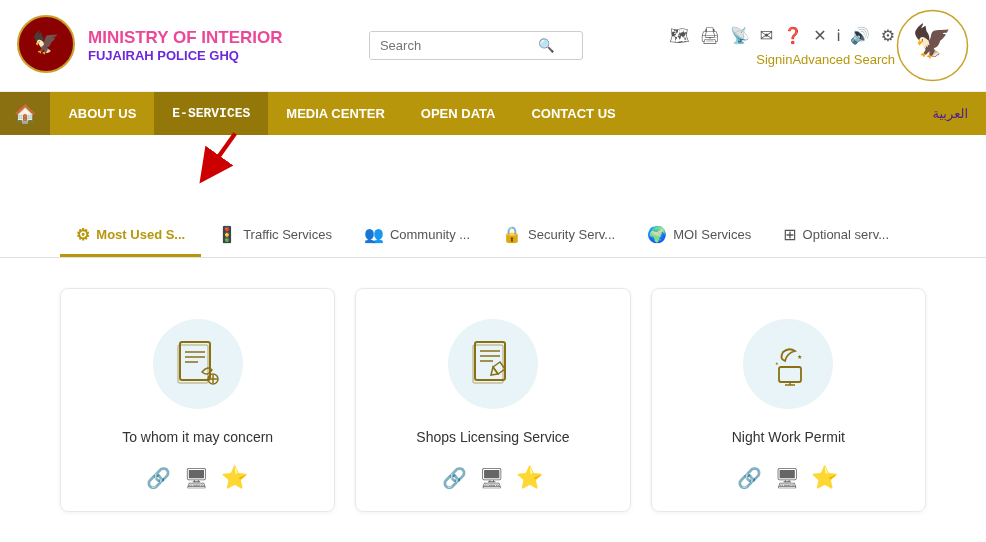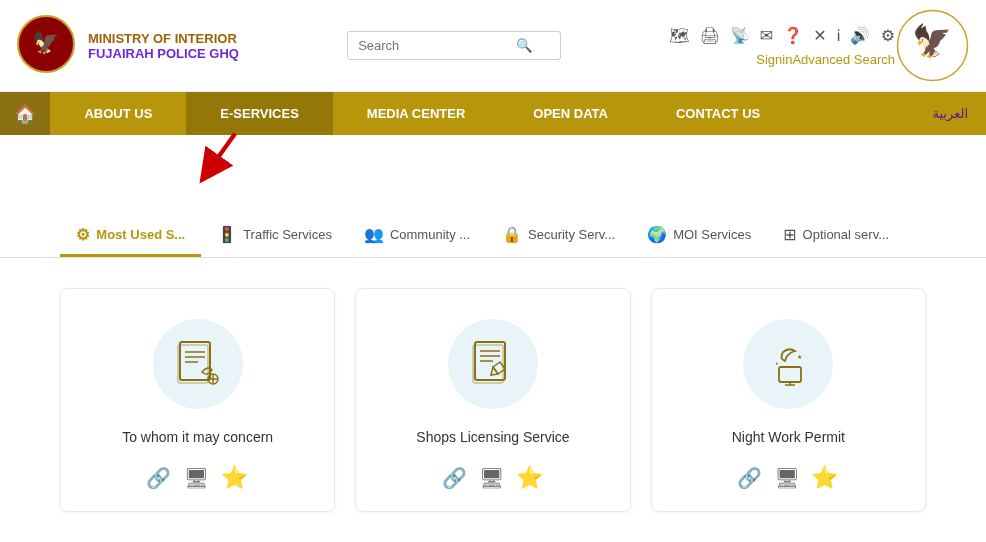--- a/index.html
+++ b/index.html
@@ -10,21 +10,21 @@
       display: flex;
       align-items: center;
       justify-content: space-between;
       padding: 8px 16px;
       background: #fff;
       border-bottom: 1px solid #eee;
     }
     .header-left { display: flex; align-items: center; gap: 12px; }
     .header-text { display: flex; flex-direction: column; }
     .header-text .line1 { color: #8B0000; font-weight: bold; font-size: 13px; }
-    .header-text .line2 { color: #a16207; font-weight: bold; font-size: 13px; }
+    .header-text .line2 { color: #ec4899; font-weight: bold; font-size: 17px; }
     .header-text .line3 { color: #6d28d9; font-weight: bold; font-size: 13px; }
     .header-center { flex: 1; display: flex; justify-content: center; }
     .search-box {
       display: flex; align-items: center;
       border: 1px solid #ccc; border-radius: 3px;
       overflow: hidden; width: 214px;
     }
     .search-box input {
       border: none; outline: none; padding: 6px 10px; font-size: 13px; width: 160px;
     }
@@ -46,25 +46,25 @@
       background: #b8960c;
       display: flex; align-items: stretch;
     }
     .nav-home {
       background: #8B7012; padding: 0 14px;
       display: flex; align-items: center; justify-content: center;
       cursor: pointer;
     }
     .nav-item {
       color: #fff; font-size: 13px; font-weight: bold;
-      padding: 14px 34px; cursor: pointer; text-decoration: none;
+      padding: 14px 18px; cursor: pointer; text-decoration: none;
       display: flex; align-items: center; white-space: nowrap;
     }
     .nav-item:hover, .nav-item.active { background: rgba(0,0,0,0.15); }
-    .nav-item.active { background: rgba(0,0,0,0.2); }
+    .nav-item.active { background: rgba(0,0,0,0.2); font-family: Liberation Mono, monospace; }
     .nav-arabic {
       margin-left: auto; color: #4c1d95; font-size: 13px;
       padding: 14px 18px; cursor: pointer; display: flex; align-items: center;
     }
 
     
     .arrow-container {
       position: relative; height: 60px; pointer-events: none;
     }
     .red-arrow {

